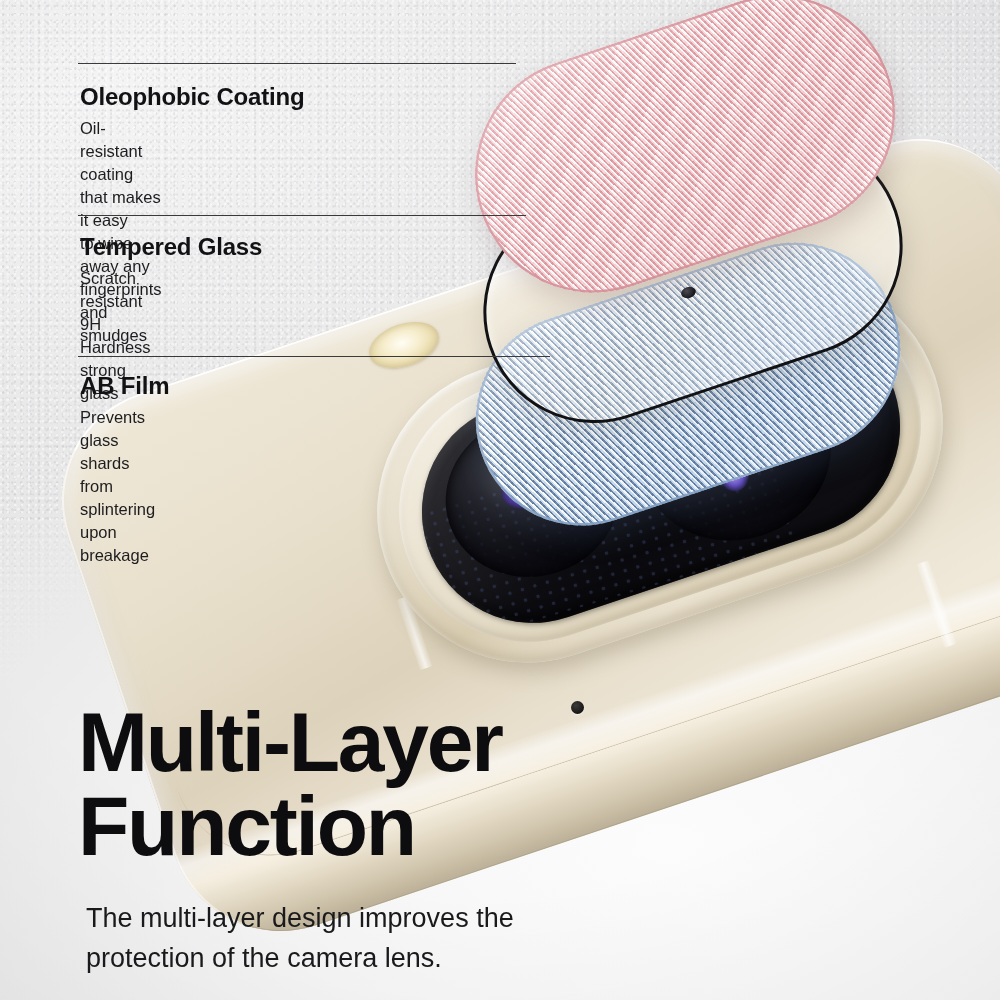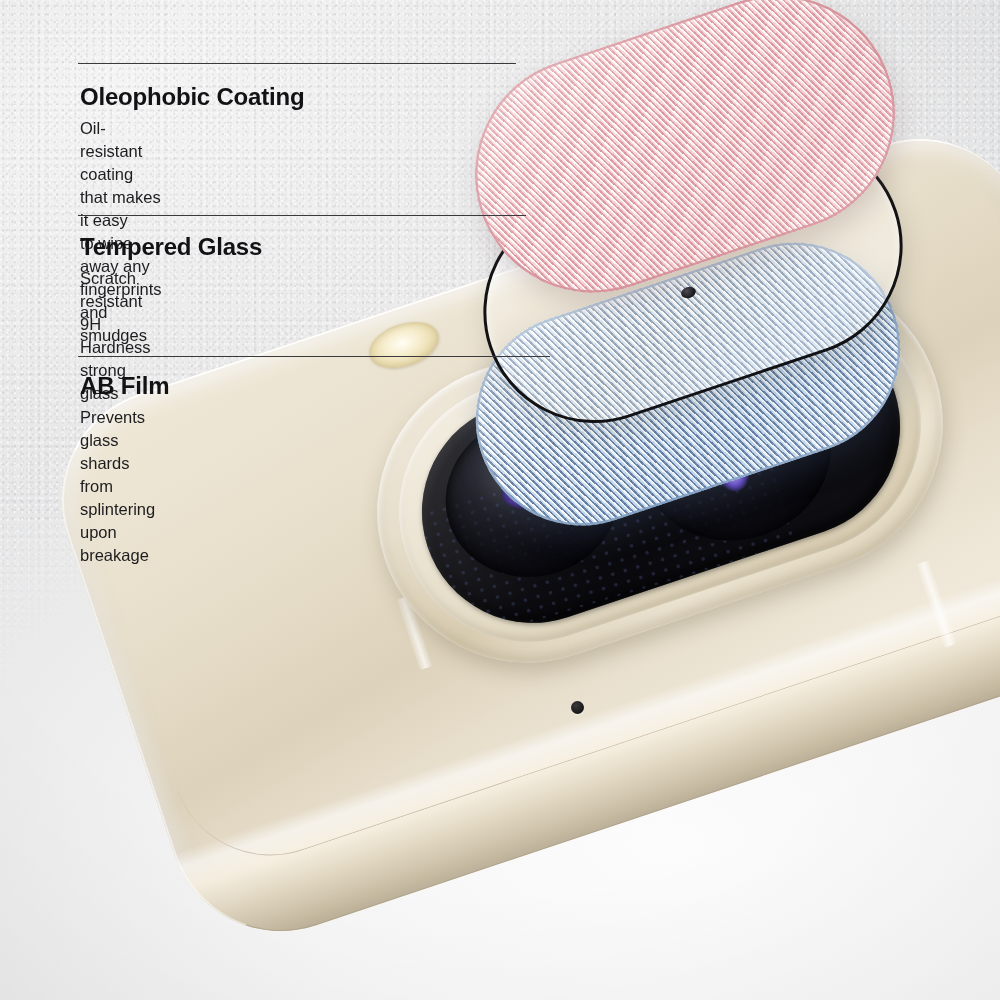--- a/index.html
+++ b/index.html
@@ -479,14 +479,18 @@
 
   <div class="ann">
     <div class="leader" style="left:78px; top:356px; width:472px;"></div>
     <div class="ann-title" style="left:80px; top:372px;">AB Film</div>
     <div class="ann-desc" style="left:80px; top:406px;">Prevents glass shards
 from splintering upon breakage</div>
   </div>
 
   <div class="bg-vignette"></div>
 
+  <div class="headline">Multi-Layer
+Function</div>
+  <div class="subhead">The multi-layer design improves the
+protection of the camera lens.</div>
 
 </div>
 
 </body></html>

